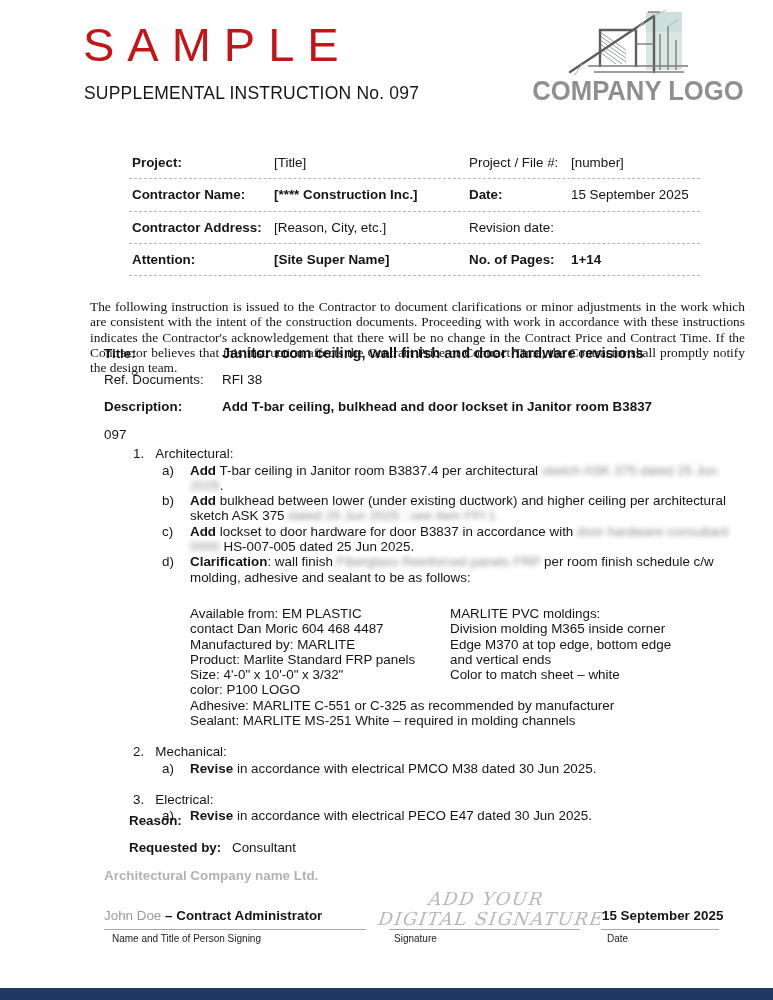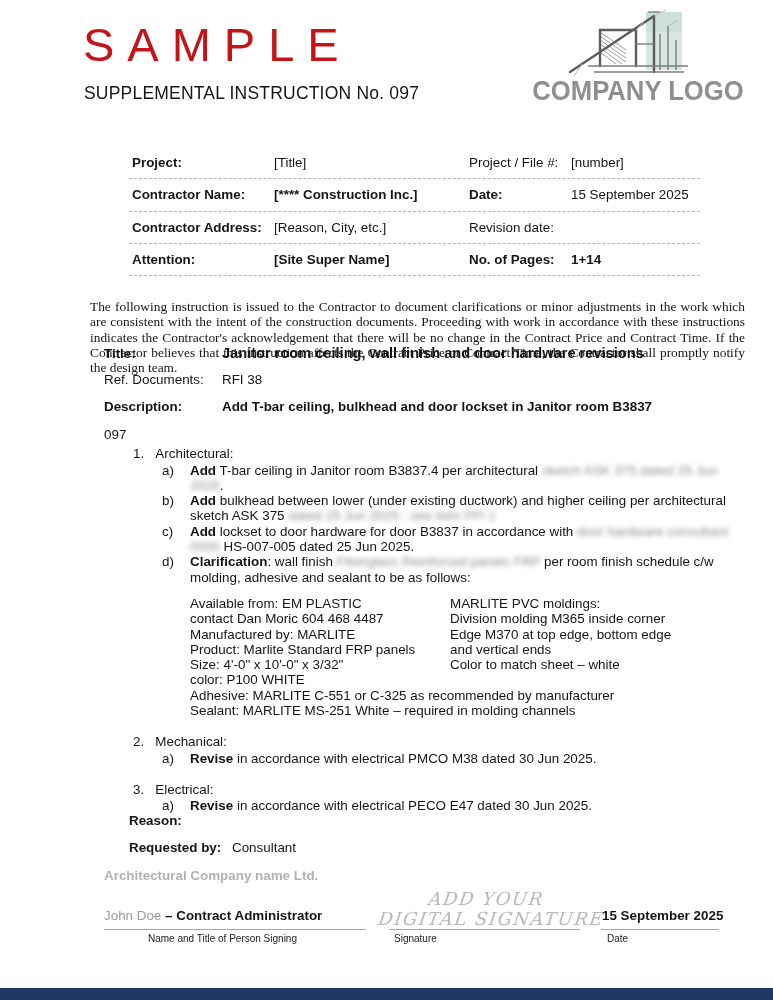--- a/index.html
+++ b/index.html
@@ -26,21 +26,21 @@
   .mrow{display:flex;margin-bottom:11px;}
   .mlabel{width:118px;flex:0 0 118px;}
   .title-val{font-size:14.6px;}
   
   .body{position:absolute;left:104px;top:427px;width:637px;}
   .si-num{margin-bottom:4px;}
   .l1{padding-left:50px;text-indent:-21px;margin:2px 0 1px;}
   .sub{position:relative;padding-left:86px;}
   .sub .subm{position:absolute;left:58px;top:0;}
   .redacted{color:#8d8d8d;filter:blur(2.6px);}
-  .products{margin:11px 0 2px;padding-left:86px;}
+  .products{margin:21px 0 2px;padding-left:86px;}
   .prod-cols{display:flex;}
   .prod-left{flex:0 0 260px;}
   .prod-right{flex:1;}
   .sec-gap{margin-top:16px;}
   
   .footer{position:absolute;left:104px;top:813px;width:640px;}
   .frow{display:flex;margin-bottom:12px;}
   .flabel{width:103px;flex:0 0 103px;font-weight:bold;padding-left:25px;}
   .company{margin-top:12px;color:#b2b2b2;font-weight:bold;}
   .sig-area{position:relative;margin-top:19px;height:70px;}
@@ -49,21 +49,21 @@
   .sig-script{position:absolute;left:276px;top:-13px;width:210px;text-align:center;
               font-family:"DejaVu Serif","Liberation Serif",serif;font-style:italic;
               color:#b9b9b9;font-size:18px;line-height:20px;letter-spacing:1.5px;
               transform:skewX(-8deg);white-space:nowrap;}
   .sig-date{position:absolute;left:498px;top:6px;font-weight:bold;}
   .uline{position:absolute;top:27px;border-top:1px solid #a9a9a9;height:0;}
   .ul-name{left:0;width:262px;}
   .ul-sig{left:285px;width:191px;}
   .ul-date{left:497px;width:118px;}
   .slab{position:absolute;top:31px;font-size:10px;line-height:12px;color:#222;}
-  .sl-name{left:8px;margin-left:36px;}
+  .sl-name{left:8px;}
   .sl-sig{left:290px;}
   .sl-date{left:503px;}
   
   .bottombar{position:absolute;left:0;bottom:0;width:100%;height:12px;background:#203864;}
 </style>
 </head>
 <body>
 
 <div class="page">
 
@@ -176,21 +176,21 @@
     </div>
 
     <div class="products">
       <div class="prod-cols">
         <div class="prod-left">
           <div>Available from: EM PLASTIC</div>
           <div>contact Dan Moric 604 468 4487</div>
           <div>Manufactured by: MARLITE</div>
           <div>Product: Marlite Standard FRP panels</div>
           <div>Size: 4'-0" x 10'-0" x 3/32"</div>
-          <div>color: P100 WHITE</div>
+          <div>color: P100 LOGO</div>
         </div>
         <div class="prod-right">
           <div>MARLITE PVC moldings:</div>
           <div>Division molding M365 inside corner</div>
           <div>Edge M370 at top edge, bottom edge</div>
           <div>and vertical ends</div>
           <div>Color to match sheet – white</div>
         </div>
       </div>
       <div>Adhesive: MARLITE C-551 or C-325 as recommended by manufacturer</div>

